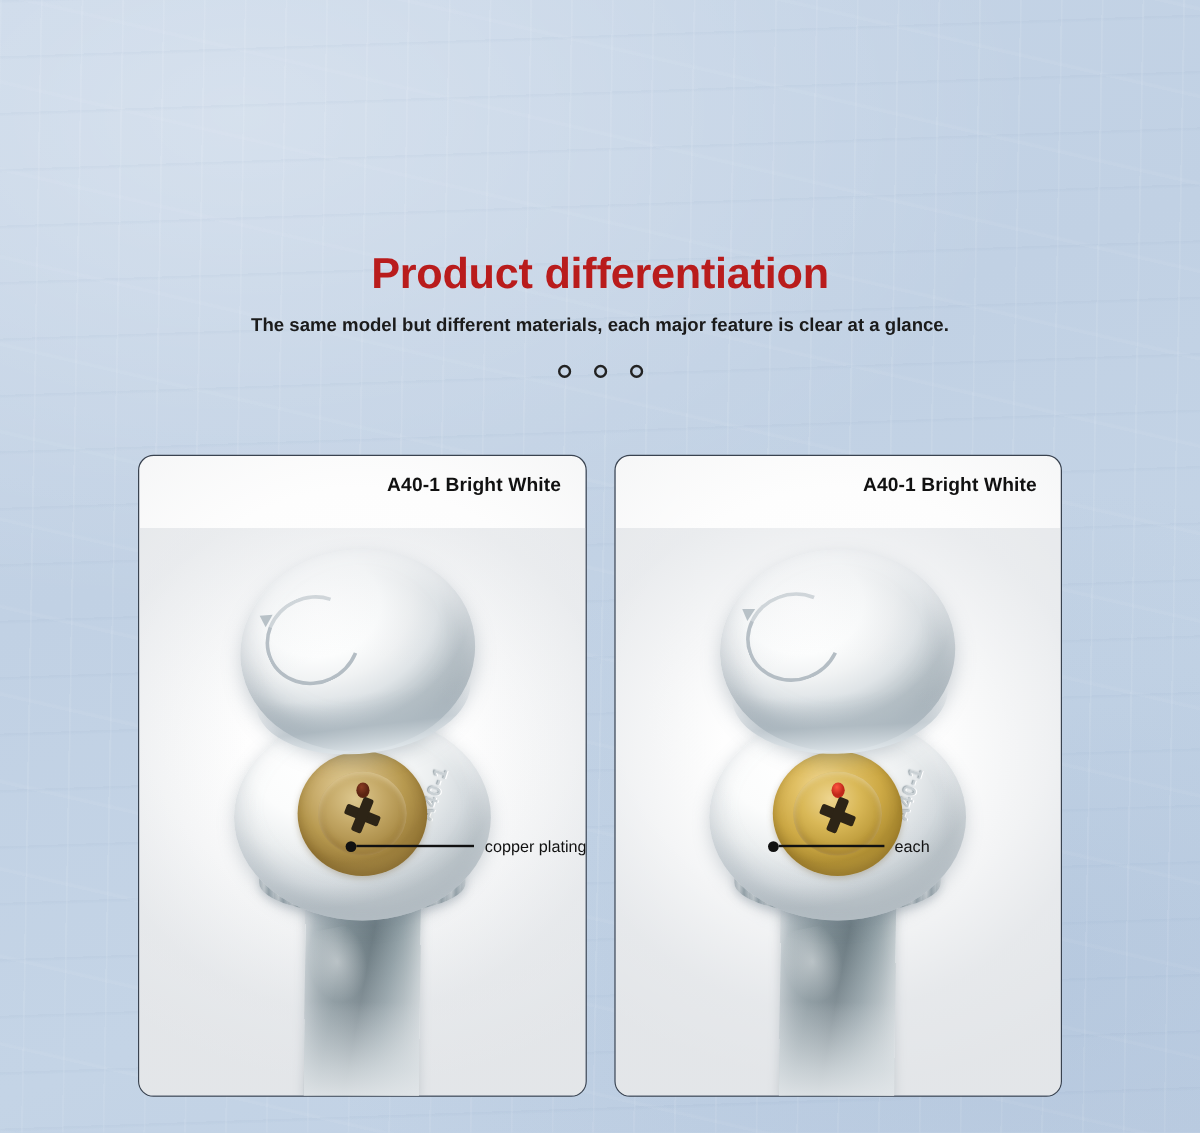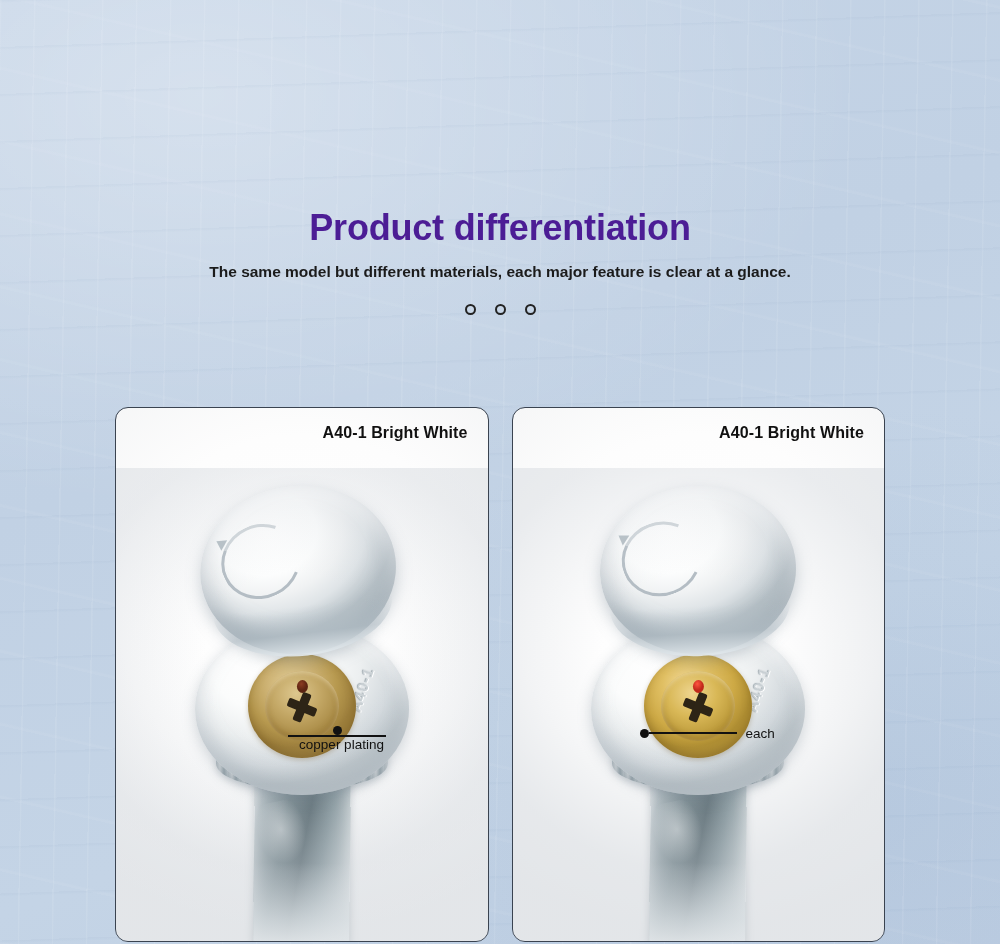--- a/index.html
+++ b/index.html
@@ -41,21 +41,21 @@
     position: absolute;
     left: 0; right: 0;
     top: 206px;
     text-align: center;
     z-index: 3;
   }
   .title {
     margin: 0;
     font-size: 36px;
     font-weight: bold;
-    color: #4c1d95;
+    color: #b91c1c;
     letter-spacing: -0.2px;
     line-height: 44px;
   }
   .subtitle {
     margin: 12px 0 0 0;
     font-size: 15.5px;
     font-weight: bold;
     color: #1b1b1b;
     line-height: 20px;
   }
@@ -70,21 +70,21 @@
     height: 11px;
     border: 2px solid #222;
     border-radius: 50%;
     background: transparent;
     box-sizing: border-box;
   }
 
   
   .cards {
     position: absolute;
-    top: 407px;
+    top: 379px;
     left: 115px;
     width: 770px;
     height: 535px;
     display: flex;
     gap: 23px;
     z-index: 2;
   }
   .card {
     position: relative;
     width: 377px;
@@ -343,21 +343,21 @@
     height: 1.6px;
     background: #111;
     flex: none;
   }
   .callout-label {
     margin-left: 9px;
     font-size: 13.5px;
     color: #111;
     white-space: nowrap;
   }
-  .callout.left  { left: 172px; top: 258px; flex-direction: column; }
+  .callout.left  { left: 172px; top: 258px; }
   .callout.left  .callout-line  { width: 98px; }
   .callout.right { left: 127px; top: 258px; }
   .callout.right .callout-line  { width: 88px; }
 </style>
 </head>
 <body>
 
 <div id="page"></div>
 
 <div class="header">

